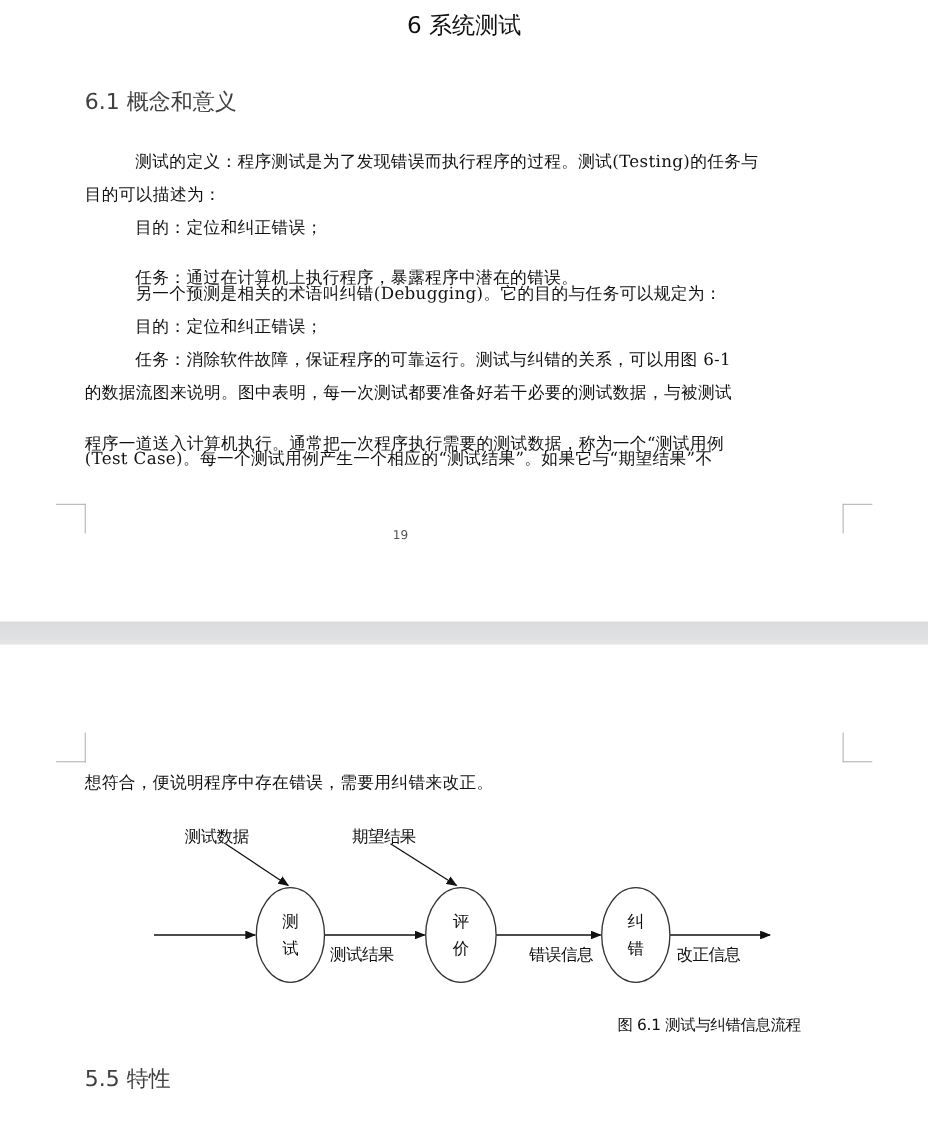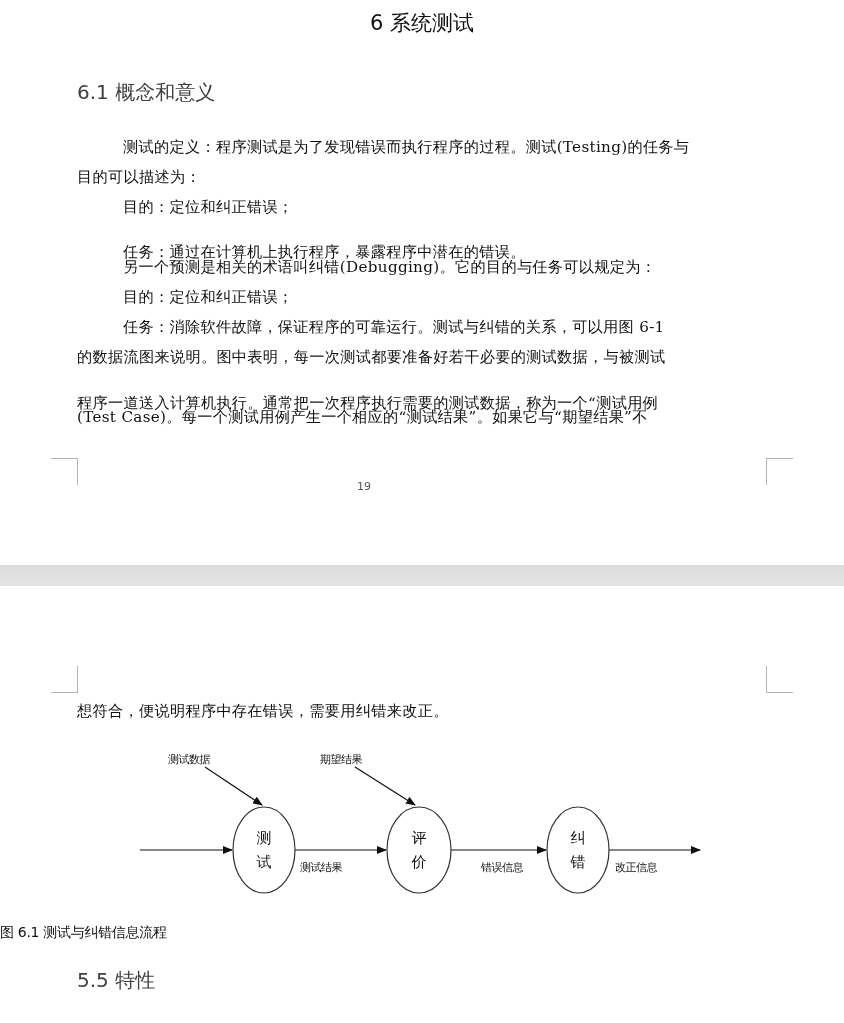--- a/index.html
+++ b/index.html
@@ -28,29 +28,29 @@
     font-family: "DejaVu Sans", "Liberation Sans", sans-serif;
     font-size: 11px; color: #555;
   }
   .page-gap {
     left: 0; width: 844px; top: 565px; height: 21px;
     background: linear-gradient(#dadbdd, #e3e4e6);
   }
   .corner { border-color: #b5b5b5; border-style: solid; border-width: 0; }
   .diagram-label {
     font-family: "DejaVu Sans", "Liberation Sans", sans-serif;
-    font-size: 11px; line-height: 18px; white-space: nowrap; color: #111;
+    font-size: 15px; line-height: 18px; white-space: nowrap; color: #111;
     letter-spacing: -0.5px;
   }
   .node-label {
     font-family: "DejaVu Sans", "Liberation Sans", sans-serif;
     font-size: 15px; line-height: 24px; width: 20px; text-align: center;
   }
   .caption {
-    left: 0; width: 728px; text-align: left; top: 922px;
+    left: 0; width: 728px; text-align: right; top: 922px;
     font-family: "DejaVu Sans", "Liberation Sans", sans-serif;
     font-size: 14px; line-height: 20px; letter-spacing: -0.3px;
   }
 </style>
 </head>
 <body>
 
 <div class="abs chapter-title">6 系统测试</div>
 
 <div class="abs section-title" style="top:78px;">6.1 概念和意义</div>

